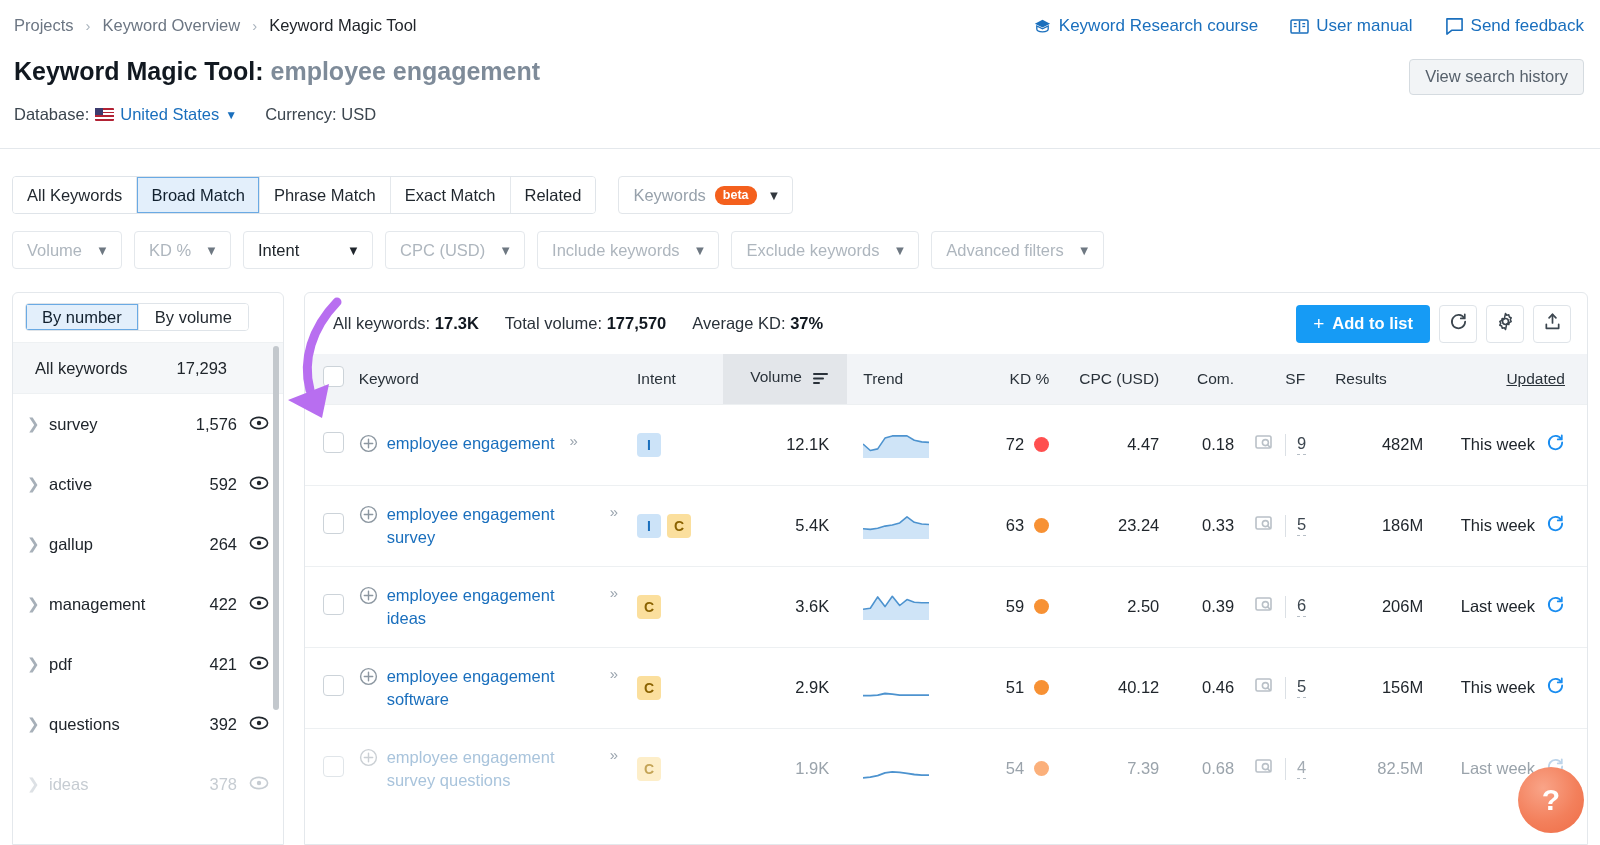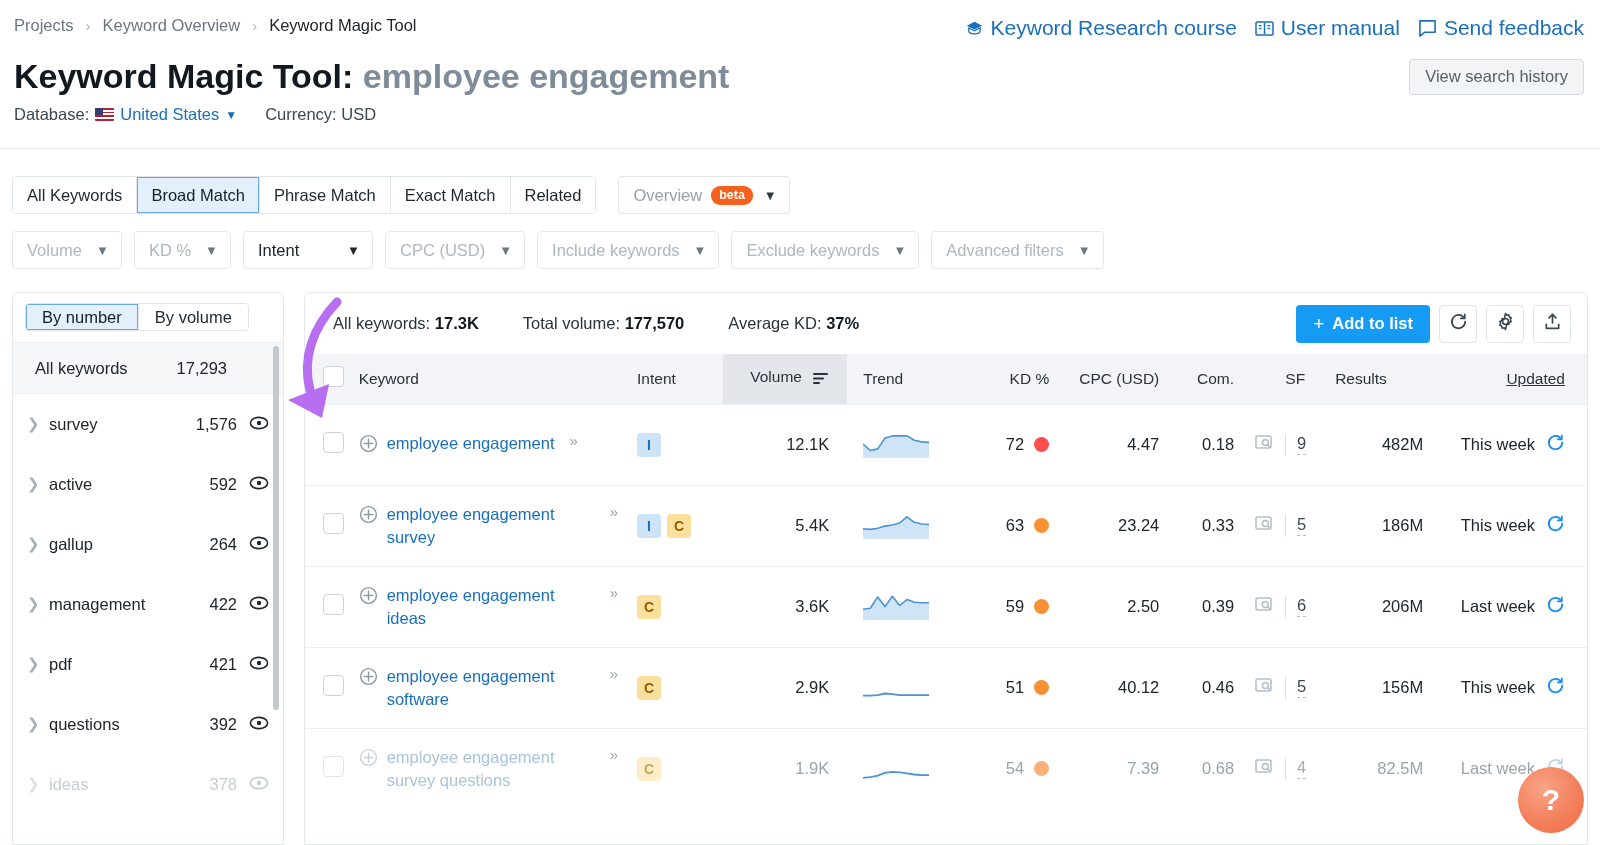--- a/index.html
+++ b/index.html
@@ -18,30 +18,30 @@
     display: flex; align-items: center; gap: 12px;
     font-size: 16.5px;
   }
   .crumb { color: #6c7683; }
   .crumb.active { color: #21252a; }
   .crumb-sep { color: #a9b3bd; font-size: 15px; }
 
   
   .header-links {
     position: absolute; right: 16px; top: 16px;
-    display: flex; align-items: center; gap: 18px;
-    font-size: 21px; color: #1a6fbd;
+    display: flex; align-items: center; gap: 32px;
+    font-size: 17px; color: #1a6fbd;
   }
   .hlink { display: flex; align-items: center; gap: 7px; cursor: pointer; }
   .hlink svg { display: block; }
 
   
   .page-title {
     position: absolute; left: 14px; top: 57px;
-    font-size: 34px; font-weight: bold; color: #111820;
+    font-size: 25px; font-weight: bold; color: #111820;
     white-space: nowrap;
   }
   .page-title .query { color: #7e8b99; font-weight: bold; }
 
   .view-history {
     position: absolute; right: 16px; top: 59px;
     padding: 7px 15px 8px;
     border: 1px solid #d5dbe0; border-radius: 4px;
     background: #f2f4f6; color: #56606b;
     font-size: 16.5px; cursor: pointer;
@@ -165,21 +165,21 @@
   .main-panel {
     position: absolute; left: 304px; top: 292px;
     width: 1284px; height: 553px;
     background: #fff; border: 1px solid #e4e8ec;
     border-radius: 6px 6px 0 0; overflow: hidden;
   }
   .summary-bar {
     display: flex; align-items: center;
     height: 61px; padding: 0 16px 0 28px;
   }
-  .summary-stats { display: flex; gap: 44px; font-size: 16.5px; color: #2a323a; }
+  .summary-stats { display: flex; gap: 26px; font-size: 16.5px; color: #2a323a; }
   .summary-stats b { font-weight: bold; color: #111820; }
   .summary-actions { margin-left: auto; display: flex; align-items: center; gap: 9px; }
   .btn-add {
     display: flex; align-items: center; gap: 8px;
     background: #169bf5; color: #fff; border: none; border-radius: 4px;
     height: 38px; padding: 0 17px; font-size: 16.5px; font-weight: bold;
     font-family: inherit; cursor: pointer;
   }
   .btn-add .plus { font-size: 19px; font-weight: normal; }
   .icon-btn {
@@ -332,21 +332,21 @@
 
   <div class="match-row">
     <div class="seg">
       <div class="seg-btn">All Keywords</div>
       <div class="seg-btn selected">Broad Match</div>
       <div class="seg-btn">Phrase Match</div>
       <div class="seg-btn">Exact Match</div>
       <div class="seg-btn">Related</div>
     </div>
     <div class="lang-btn">
-      <span>Overview</span>
+      <span>Keywords</span>
       <span class="beta">beta</span>
       <span class="chev">▼</span>
     </div>
   </div>
 
   <div class="filters-row">
     <div class="filter-pill">
       <span>Volume</span>
       <span class="chev">▼</span>
     </div>

